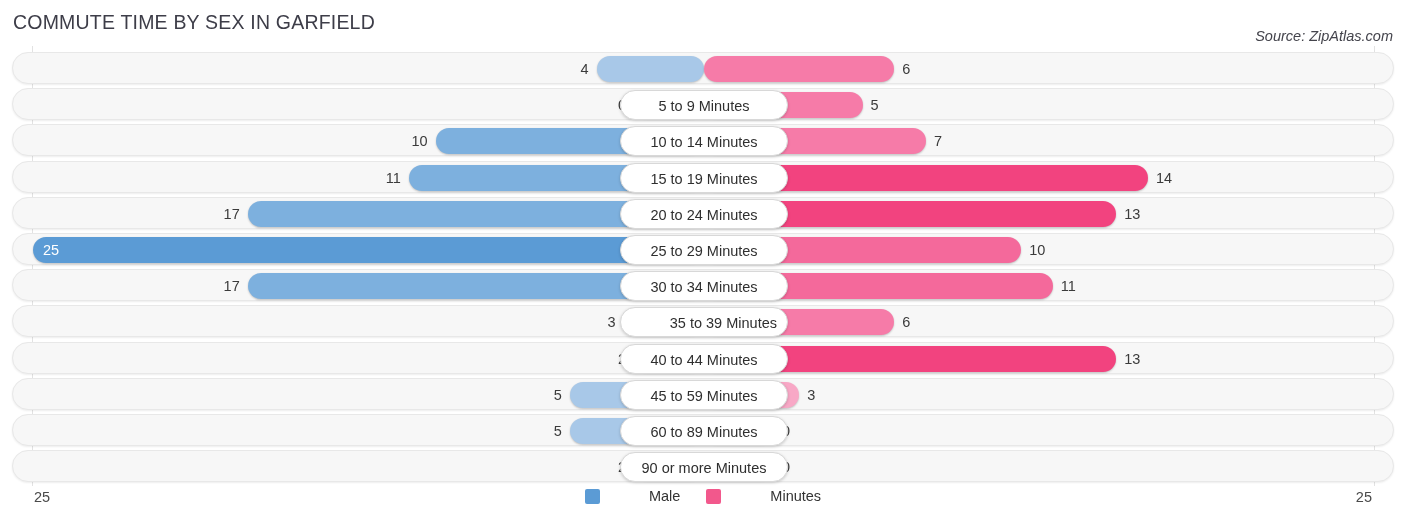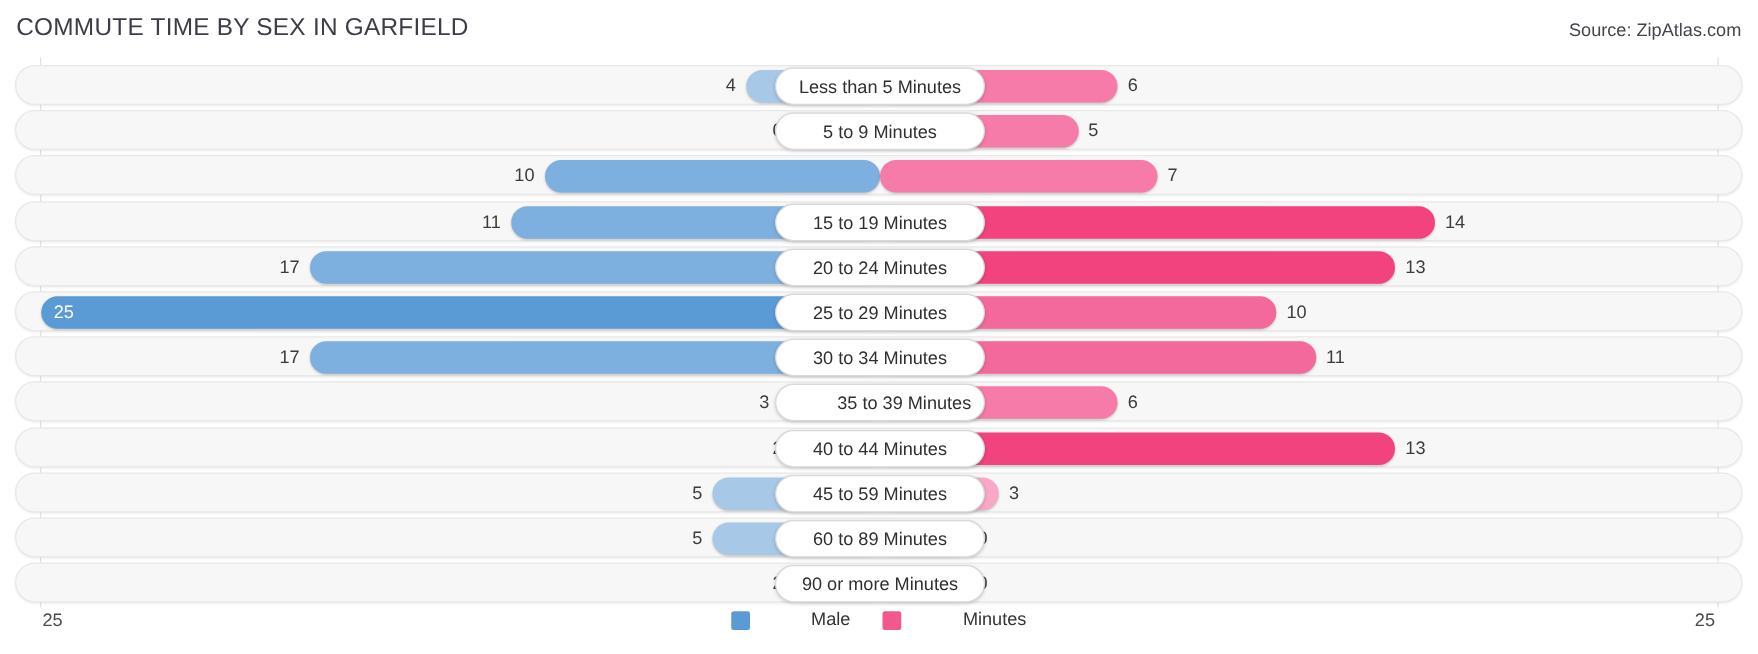--- a/index.html
+++ b/index.html
@@ -28,22 +28,23 @@
     top: 11px;
     font-size: 19.5px;
     letter-spacing: 0.2px;
     color: #3d3d48;
     font-weight: 400;
     white-space: nowrap;
   }
   .source {
     position: absolute;
     right: 13px;
-    top: 17px;
-    font-size: 14.5px;
+    top: 28px;
+    font-size: 14.5px;
+    font-style: italic;
     color: #44444c;
     white-space: nowrap;
   }
 
   
   .plot {
     position: absolute;
     left: 0;
     top: 46px;
     width: 1406px;
@@ -166,34 +167,34 @@
 </div>
 
 <div class="plot" id="plot">
   <div class="gridline left"></div>
   <div class="gridline right"></div>
 <div class="row" style="top: 6px;">
       <div class="bar male" style="left: 583.64px; width: 107.36px; background: rgb(168, 200, 232);"></div>
       <div class="val outside-left" style="left: 523.64px; width: 52px;">4</div>
       <div class="bar female" style="left: 691px; width: 190.286px; background: rgb(246, 123, 168);"></div>
       <div class="val outside-right" style="left: 889.286px; width: 60px;">6</div>
-      <div class="center-label" style="left: 607px; width: 168px;">Less than 5 Minutes</div>
     </div>
     <div class="row" style="top: 42.2px;">
       <div class="bar male" style="left: 621px; width: 70px; background: rgb(168, 200, 232);"></div>
       <div class="val outside-left" style="left: 561px; width: 52px;">0</div>
       <div class="bar female" style="left: 691px; width: 158.571px; background: rgb(246, 123, 168);"></div>
       <div class="val outside-right" style="left: 857.571px; width: 60px;">5</div>
       <div class="center-label" style="left: 607px; width: 168px;">5 to 9 Minutes</div>
     </div>
     <div class="row" style="top: 78.4px;">
       <div class="bar male" style="left: 422.6px; width: 268.4px; background: rgb(125, 176, 222);"></div>
       <div class="val outside-left" style="left: 362.6px; width: 52px;">10</div>
       <div class="bar female" style="left: 691px; width: 222px; background: rgb(246, 123, 168);"></div>
       <div class="val outside-right" style="left: 921px; width: 60px;">7</div>
+      <div class="center-label" style="left: 607px; width: 168px;">10 to 14 Minutes</div>
     </div>
     <div class="row" style="top: 114.6px;">
       <div class="bar male" style="left: 395.76px; width: 295.24px; background: rgb(125, 176, 222);"></div>
       <div class="val outside-left" style="left: 335.76px; width: 52px;">11</div>
       <div class="bar female" style="left: 691px; width: 444px; background: rgb(242, 67, 127);"></div>
       <div class="val outside-right" style="left: 1143px; width: 60px;">14</div>
       <div class="center-label" style="left: 607px; width: 168px;">15 to 19 Minutes</div>
     </div>
     <div class="row" style="top: 150.8px;">
       <div class="bar male" style="left: 234.72px; width: 456.28px; background: rgb(125, 176, 222);"></div>

